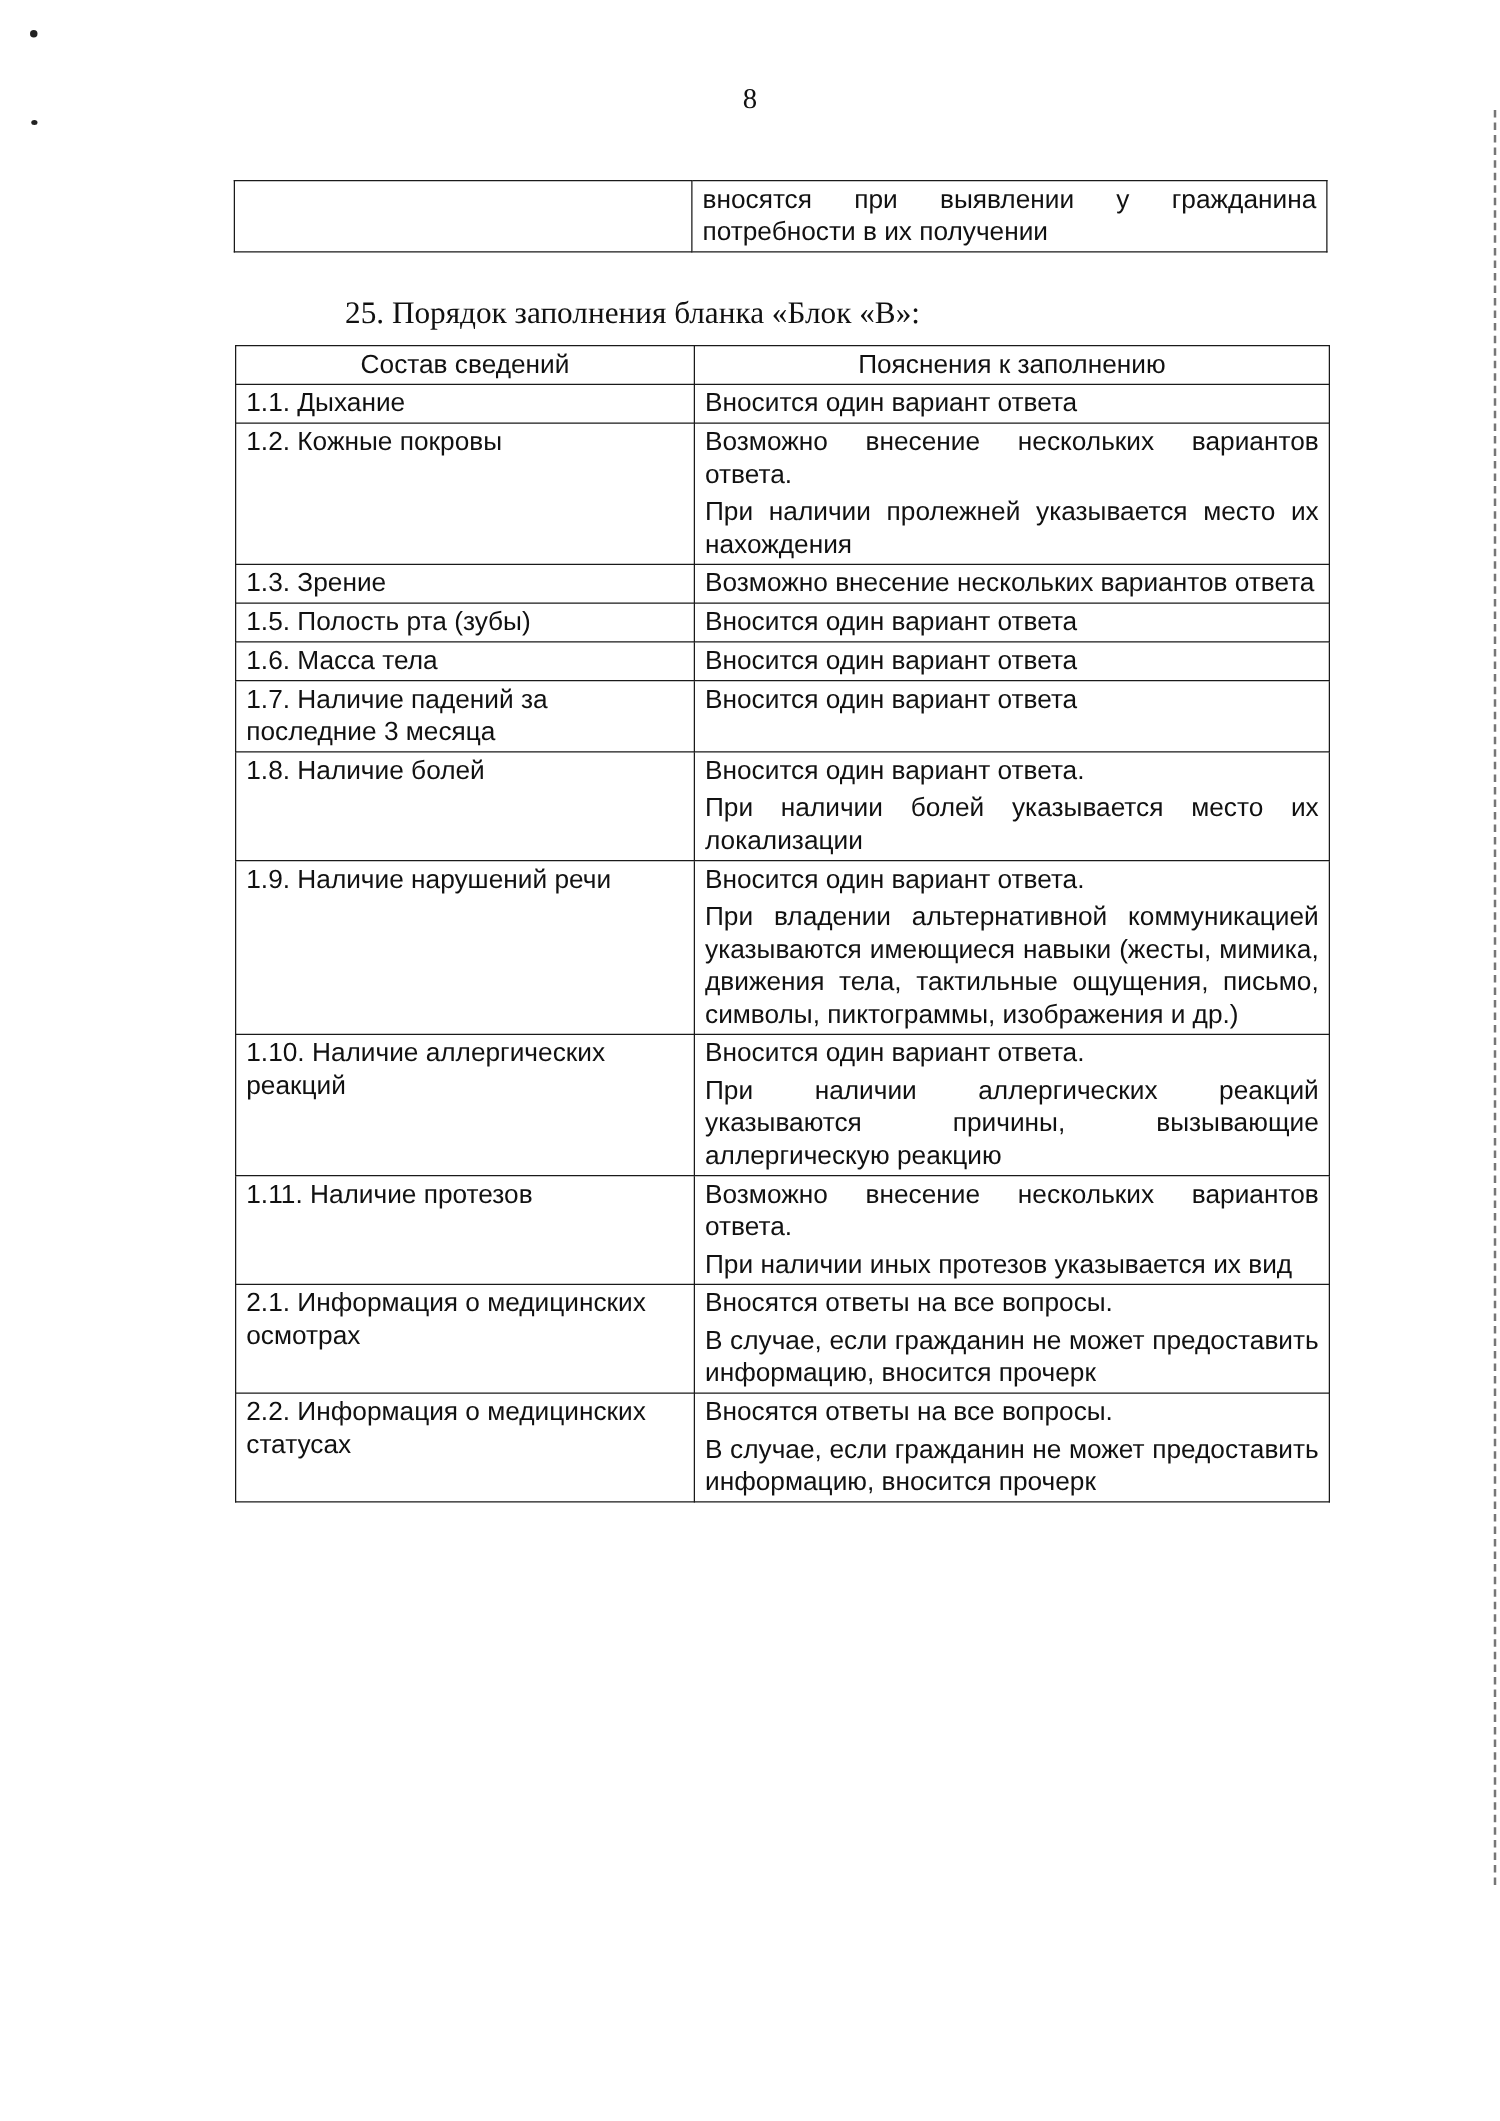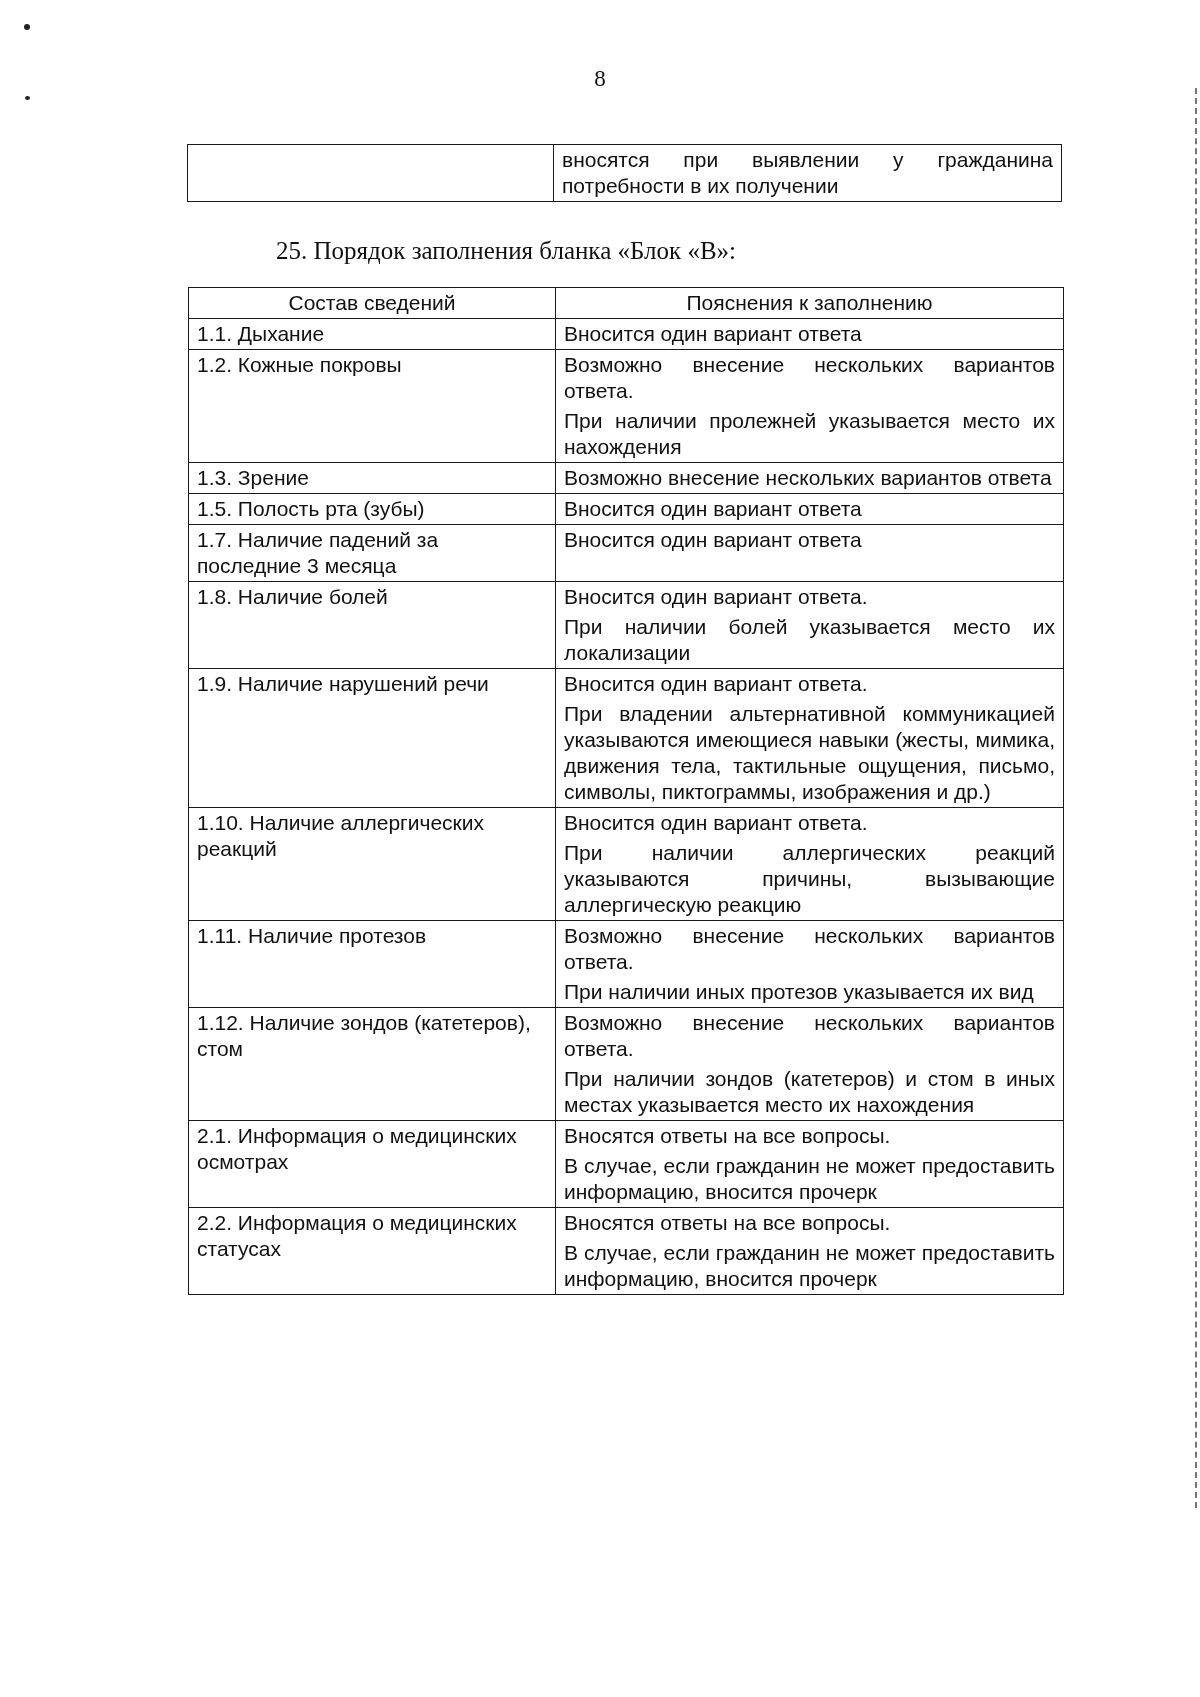--- a/index.html
+++ b/index.html
@@ -22,21 +22,21 @@
   }
   table.doc td, table.doc th {
     border: 1.6px solid #1a1a1a; vertical-align: top; padding: 2px 8px 2px 8px;
     font-weight: normal; text-align: left;
   }
   table.doc th { text-align: center; }
   .justify { text-align: justify; text-align-last: left; }
   .para + .para { margin-top: 4px; }
   #cont-table { left: 167px; top: 144px; width: 875px; }
   #cont-table col.c1 { width: 366px; }
-  #main-table { left: 168px; top: 287px; width: 876px; }
+  #main-table { left: 168px; top: 276px; width: 876px; }
   #main-table col.c1 { width: 367px; }
   .section-title {
     position: absolute; left: 236px; top: 237px; font-size: 25px; margin-left: 40px;
   }
 </style>
 </head>
 <body>
 
 <div class="speck" style="left:24px;top:24px;width:6px;height:6px;"></div>
 <div class="speck" style="left:25px;top:96px;width:5px;height:4px;"></div>
@@ -92,20 +92,26 @@
           <div class="para justify">Возможно внесение нескольких вариантов ответа</div>
         </td>
       </tr>
       <tr>
         <td>1.5. Полость рта (зубы)</td>
         <td>
           <div class="para justify">Вносится один вариант ответа</div>
         </td>
       </tr>
       <tr>
+        <td>1.6. Масса тела</td>
+        <td>
+          <div class="para justify">Вносится один вариант ответа</div>
+        </td>
+      </tr>
+      <tr>
         <td>1.7. Наличие падений за последние 3 месяца</td>
         <td>
           <div class="para justify">Вносится один вариант ответа</div>
         </td>
       </tr>
       <tr>
         <td>1.8. Наличие болей</td>
         <td>
           <div class="para justify">Вносится один вариант ответа.</div>
           <div class="para justify">При наличии болей указывается место их локализации</div>
@@ -126,27 +132,20 @@
         </td>
       </tr>
       <tr>
         <td>1.11. Наличие протезов</td>
         <td>
           <div class="para justify">Возможно внесение нескольких вариантов ответа.</div>
           <div class="para justify">При наличии иных протезов указывается их вид</div>
         </td>
       </tr>
       <tr>
-        <td>1.12. Наличие зондов (катетеров), стом</td>
-        <td>
-          <div class="para justify">Возможно внесение нескольких вариантов ответа.</div>
-          <div class="para justify">При наличии зондов (катетеров) и стом в иных местах указывается место их нахождения</div>
-        </td>
-      </tr>
-      <tr>
         <td>2.1. Информация о медицинских осмотрах</td>
         <td>
           <div class="para justify">Вносятся ответы на все вопросы.</div>
           <div class="para justify">В случае, если гражданин не может предоставить информацию, вносится прочерк</div>
         </td>
       </tr>
       <tr>
         <td>2.2. Информация о медицинских статусах</td>
         <td>
           <div class="para justify">Вносятся ответы на все вопросы.</div>

